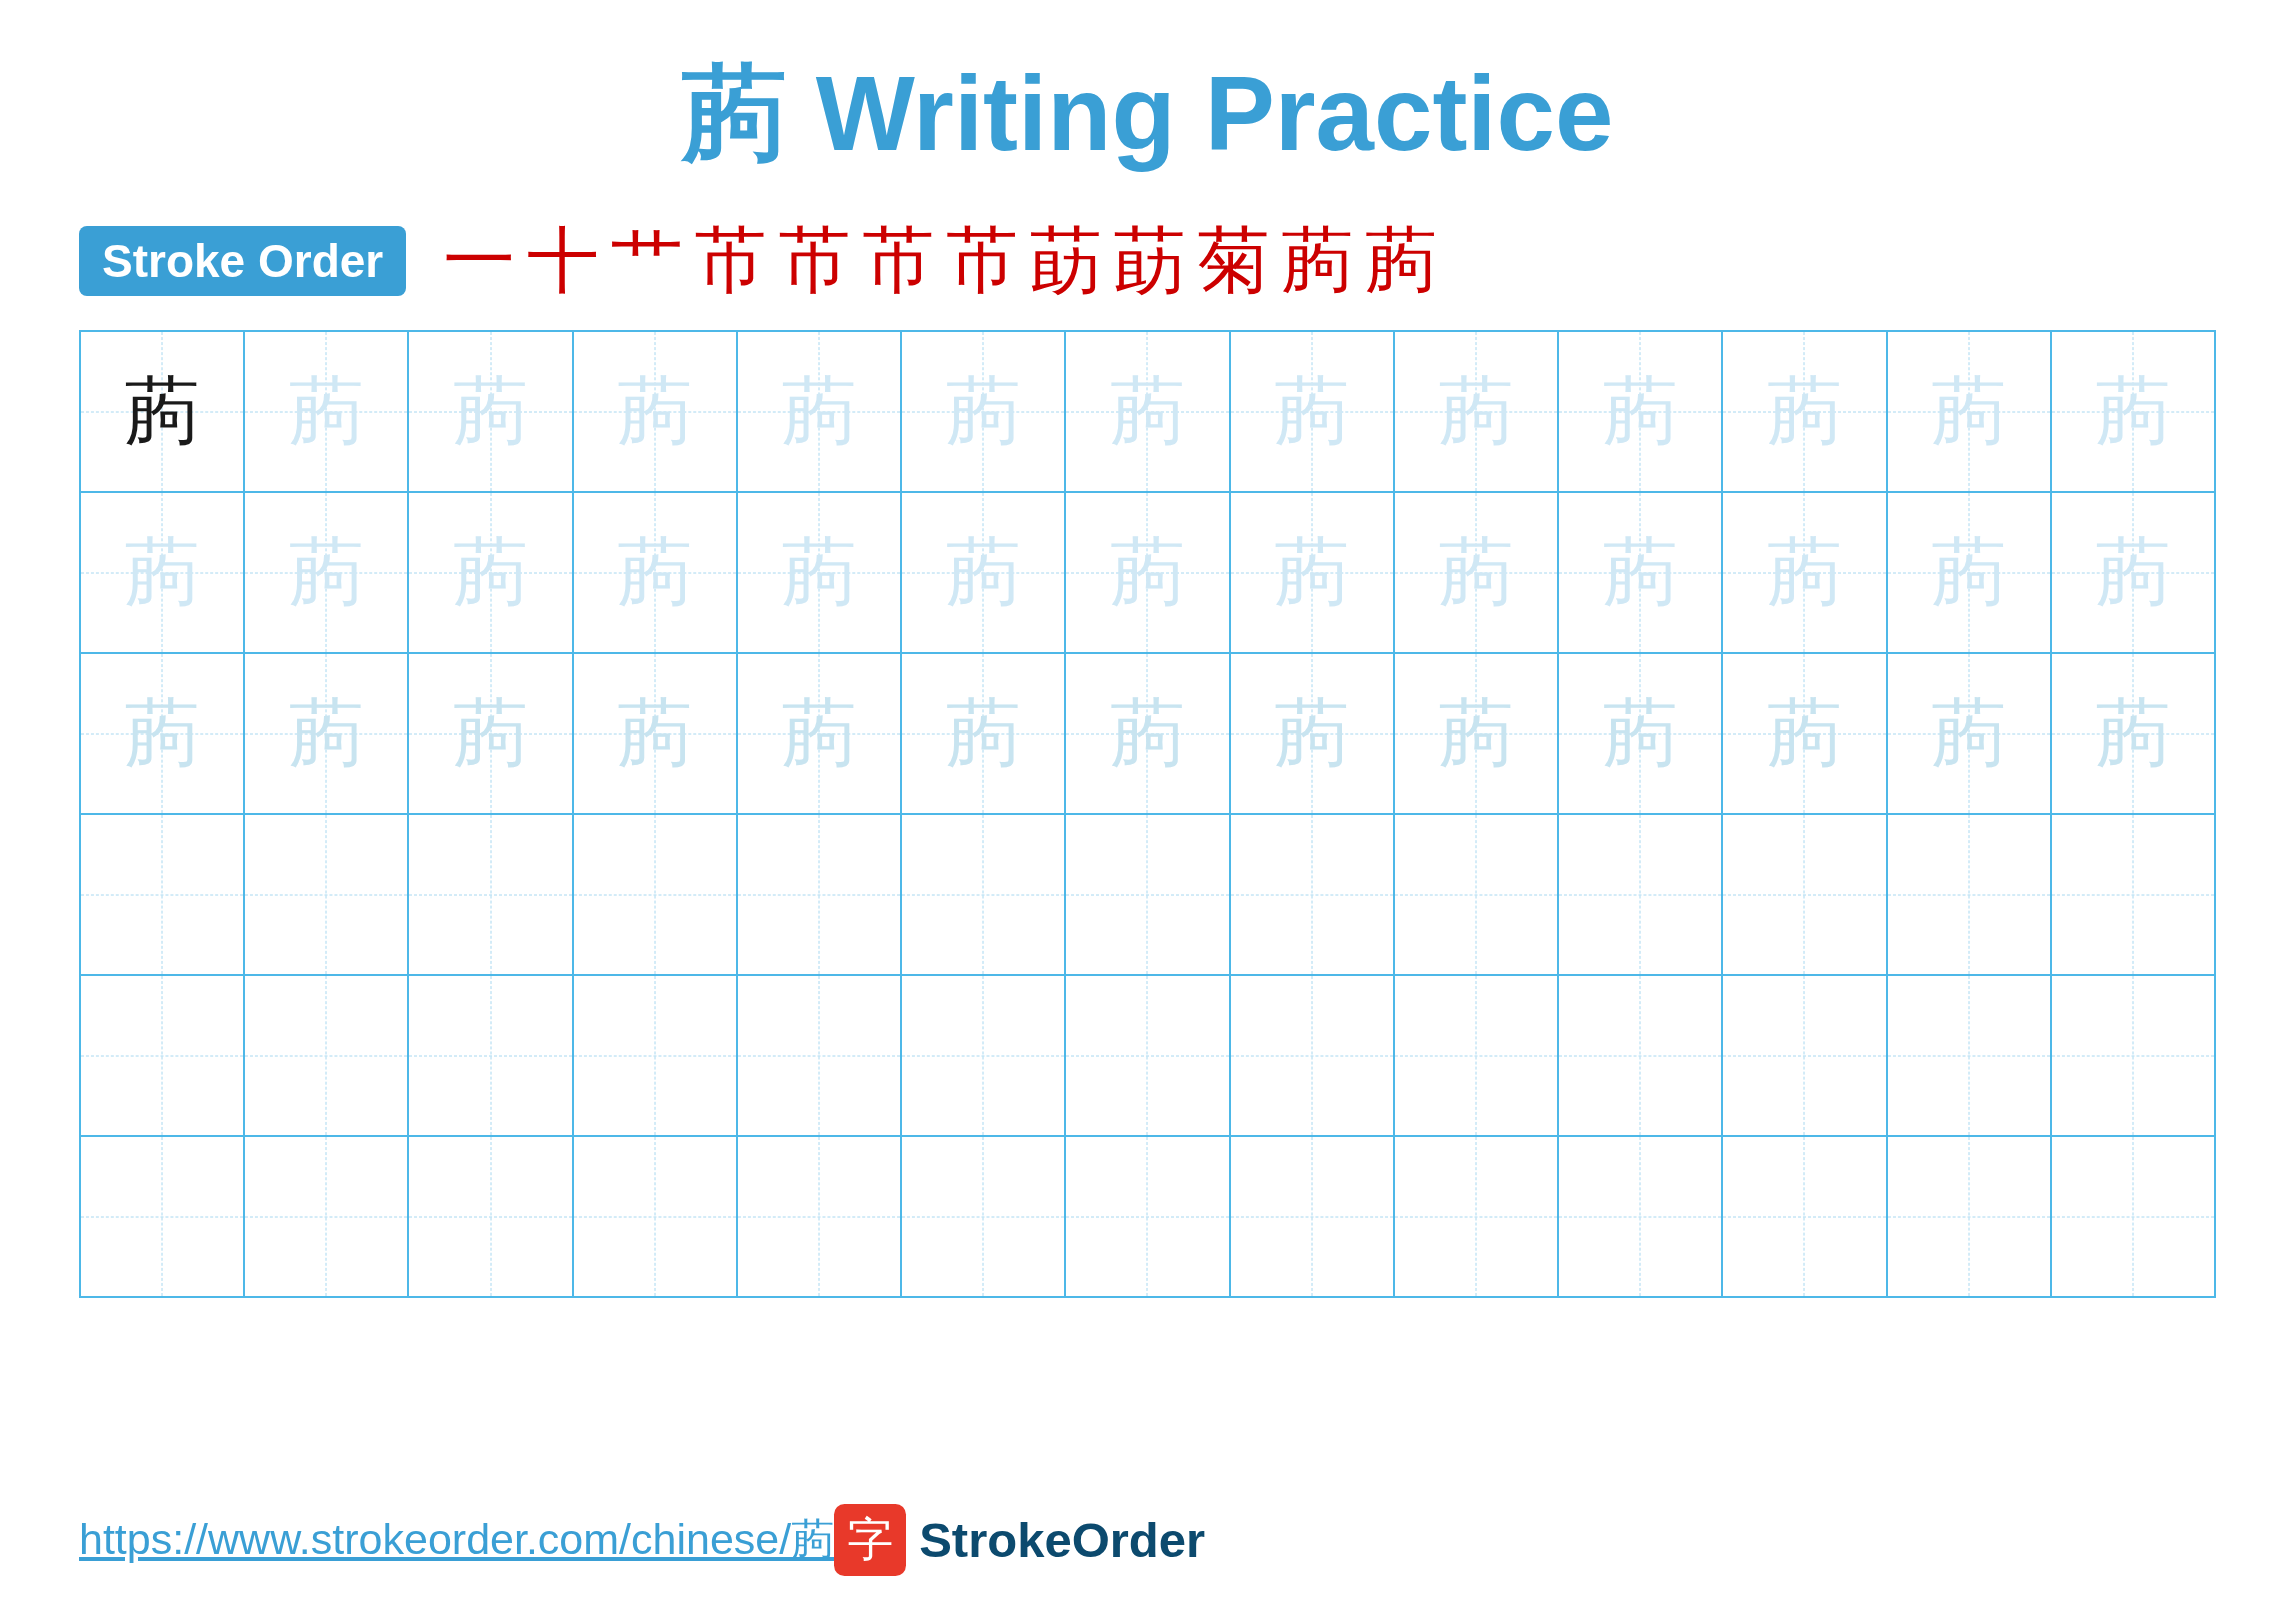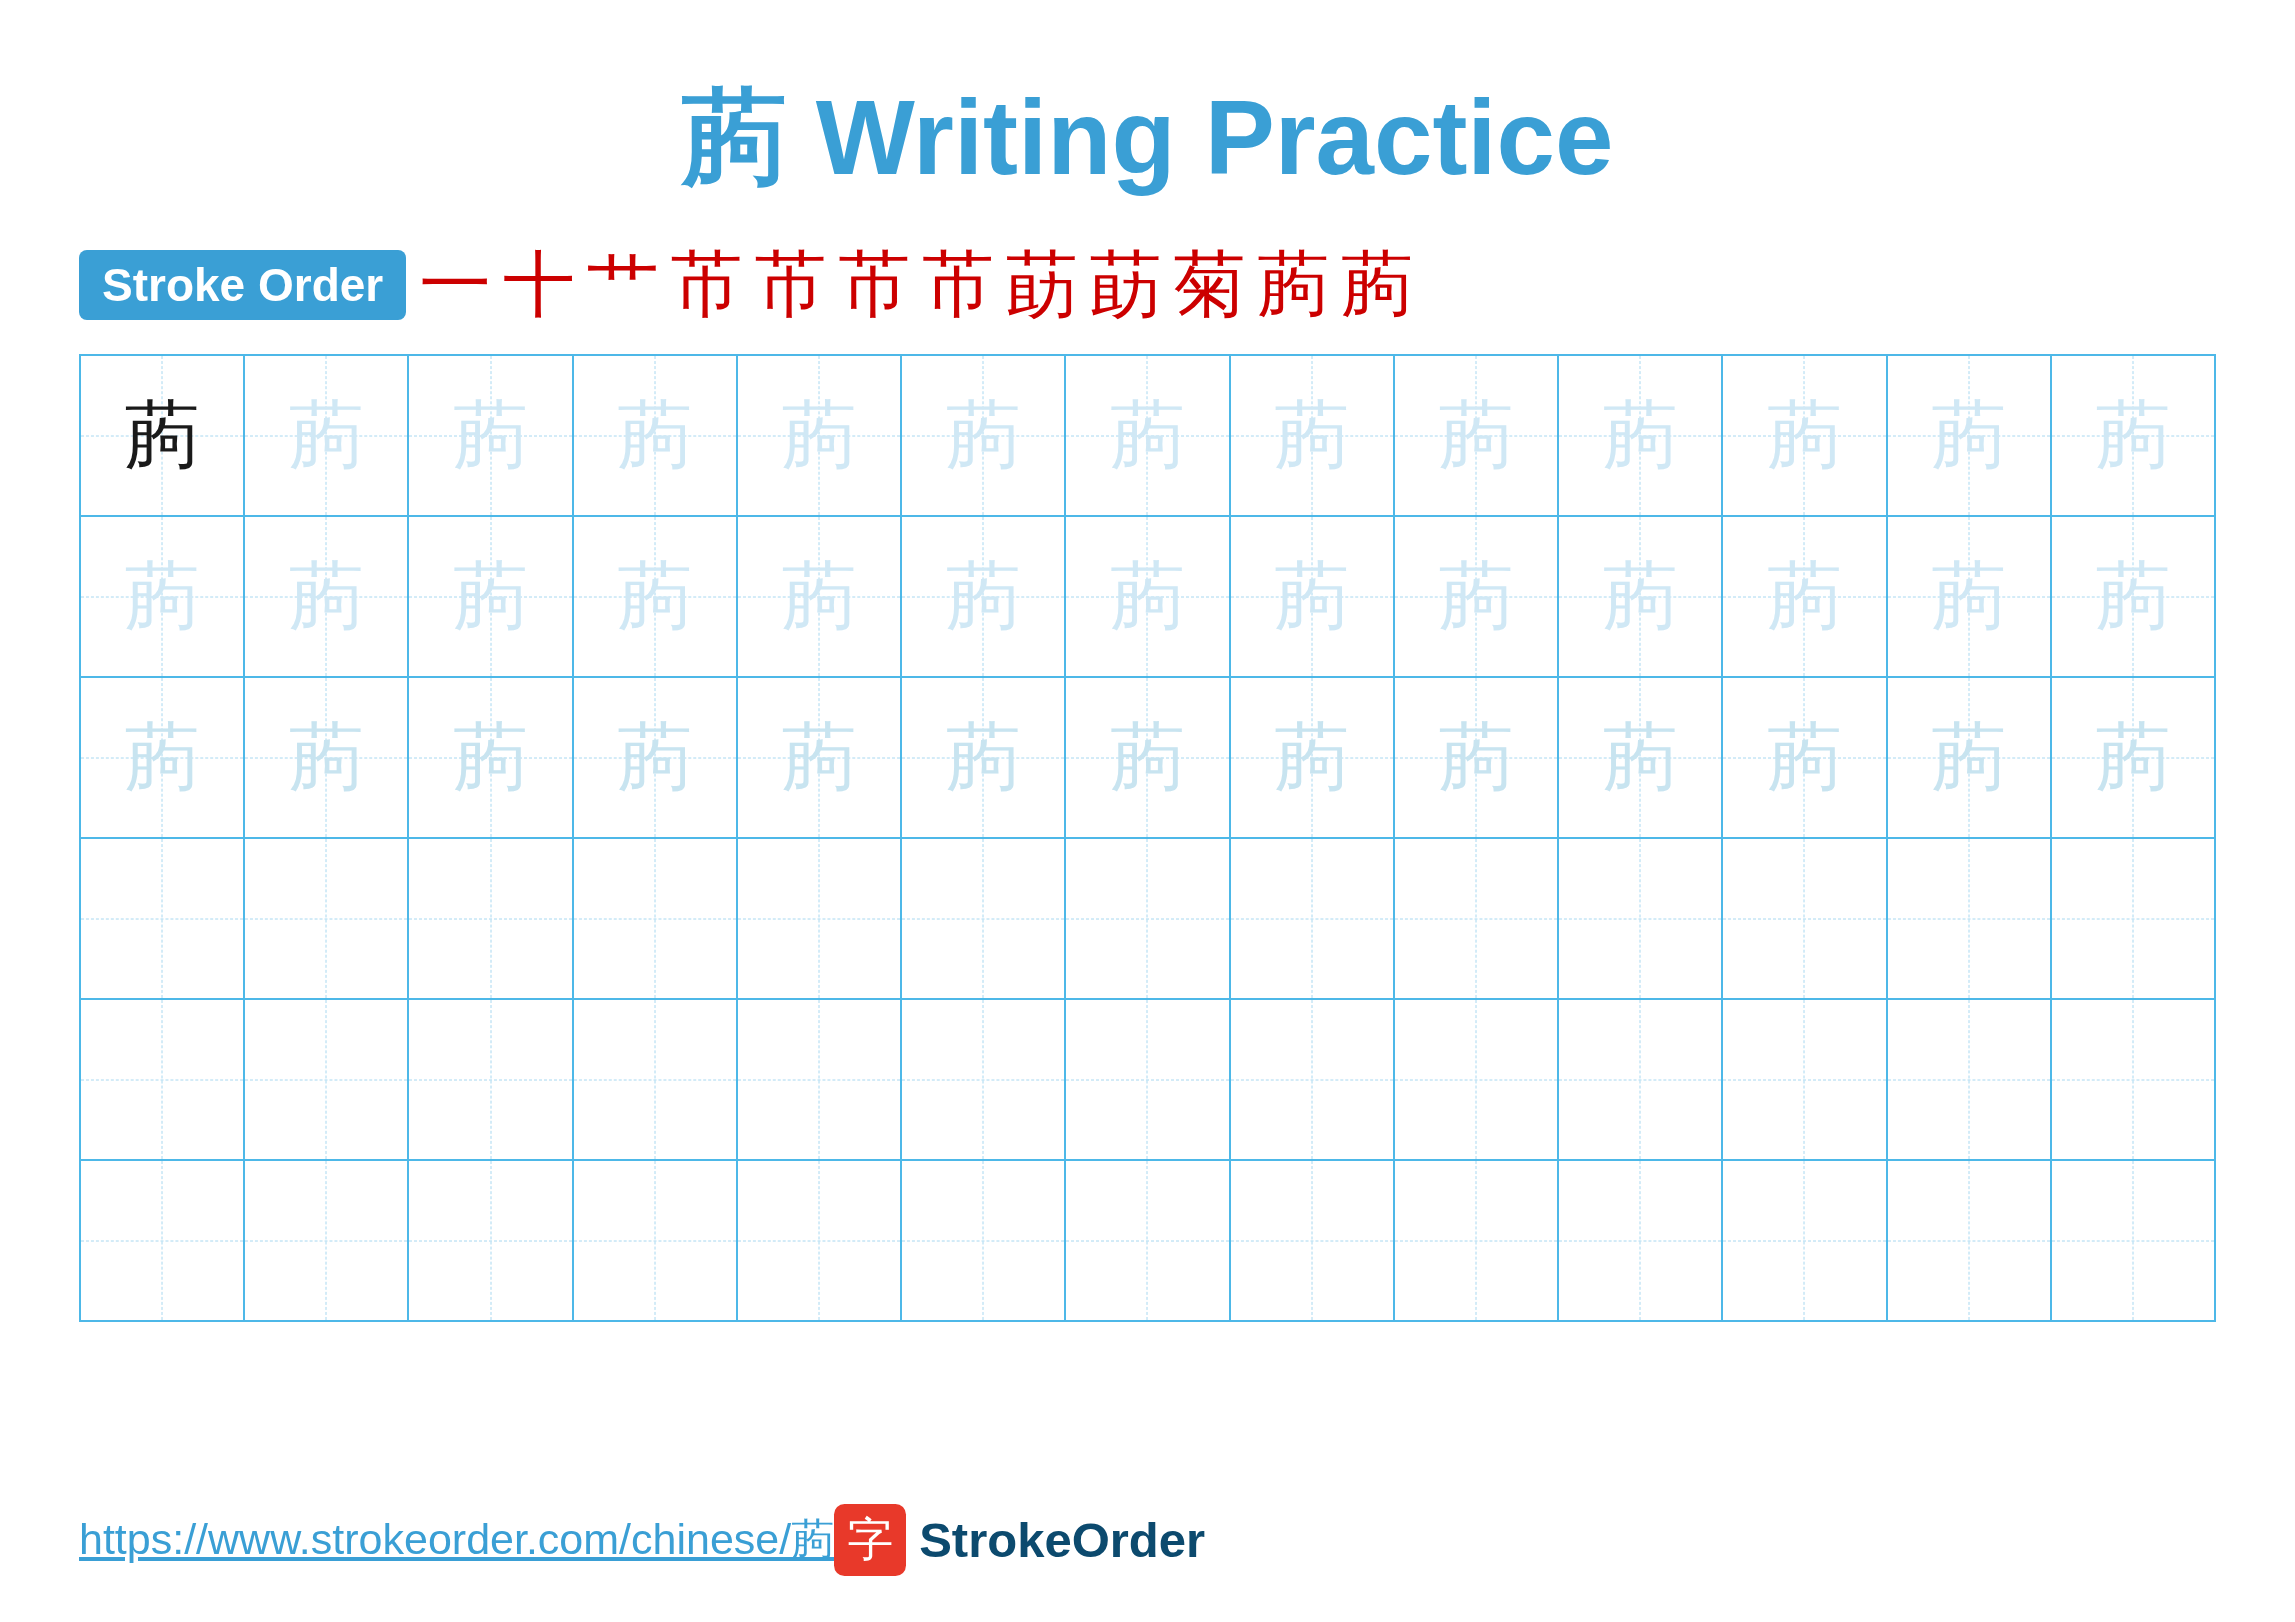--- a/index.html
+++ b/index.html
@@ -10,40 +10,40 @@
       height: 1622px;
       position: relative;
       overflow: hidden;
     }
 
     .page {
       width: 2295px;
       height: 1622px;
       background: #ffffff;
       position: relative;
-      padding: 56px 79px;
+      padding: 32px 79px;
     }
 
     
     .title {
       text-align: center;
       font-size: 105px;
       font-weight: bold;
       color: #3a9fd5;
       margin-bottom: 39px;
       margin-top: 13px;
       font-family: Arial, sans-serif;
     }
 
     
     .stroke-order-row {
       display: flex;
       align-items: center;
       margin-bottom: 33px;
-      gap: 13px;
+      gap: 37px;
     }
 
     .stroke-order-badge {
       background: #3a9fd5;
       color: white;
       font-size: 46px;
       font-weight: bold;
       padding: 7.9px 23px;
       border-radius: 7.9px;
       white-space: nowrap;

